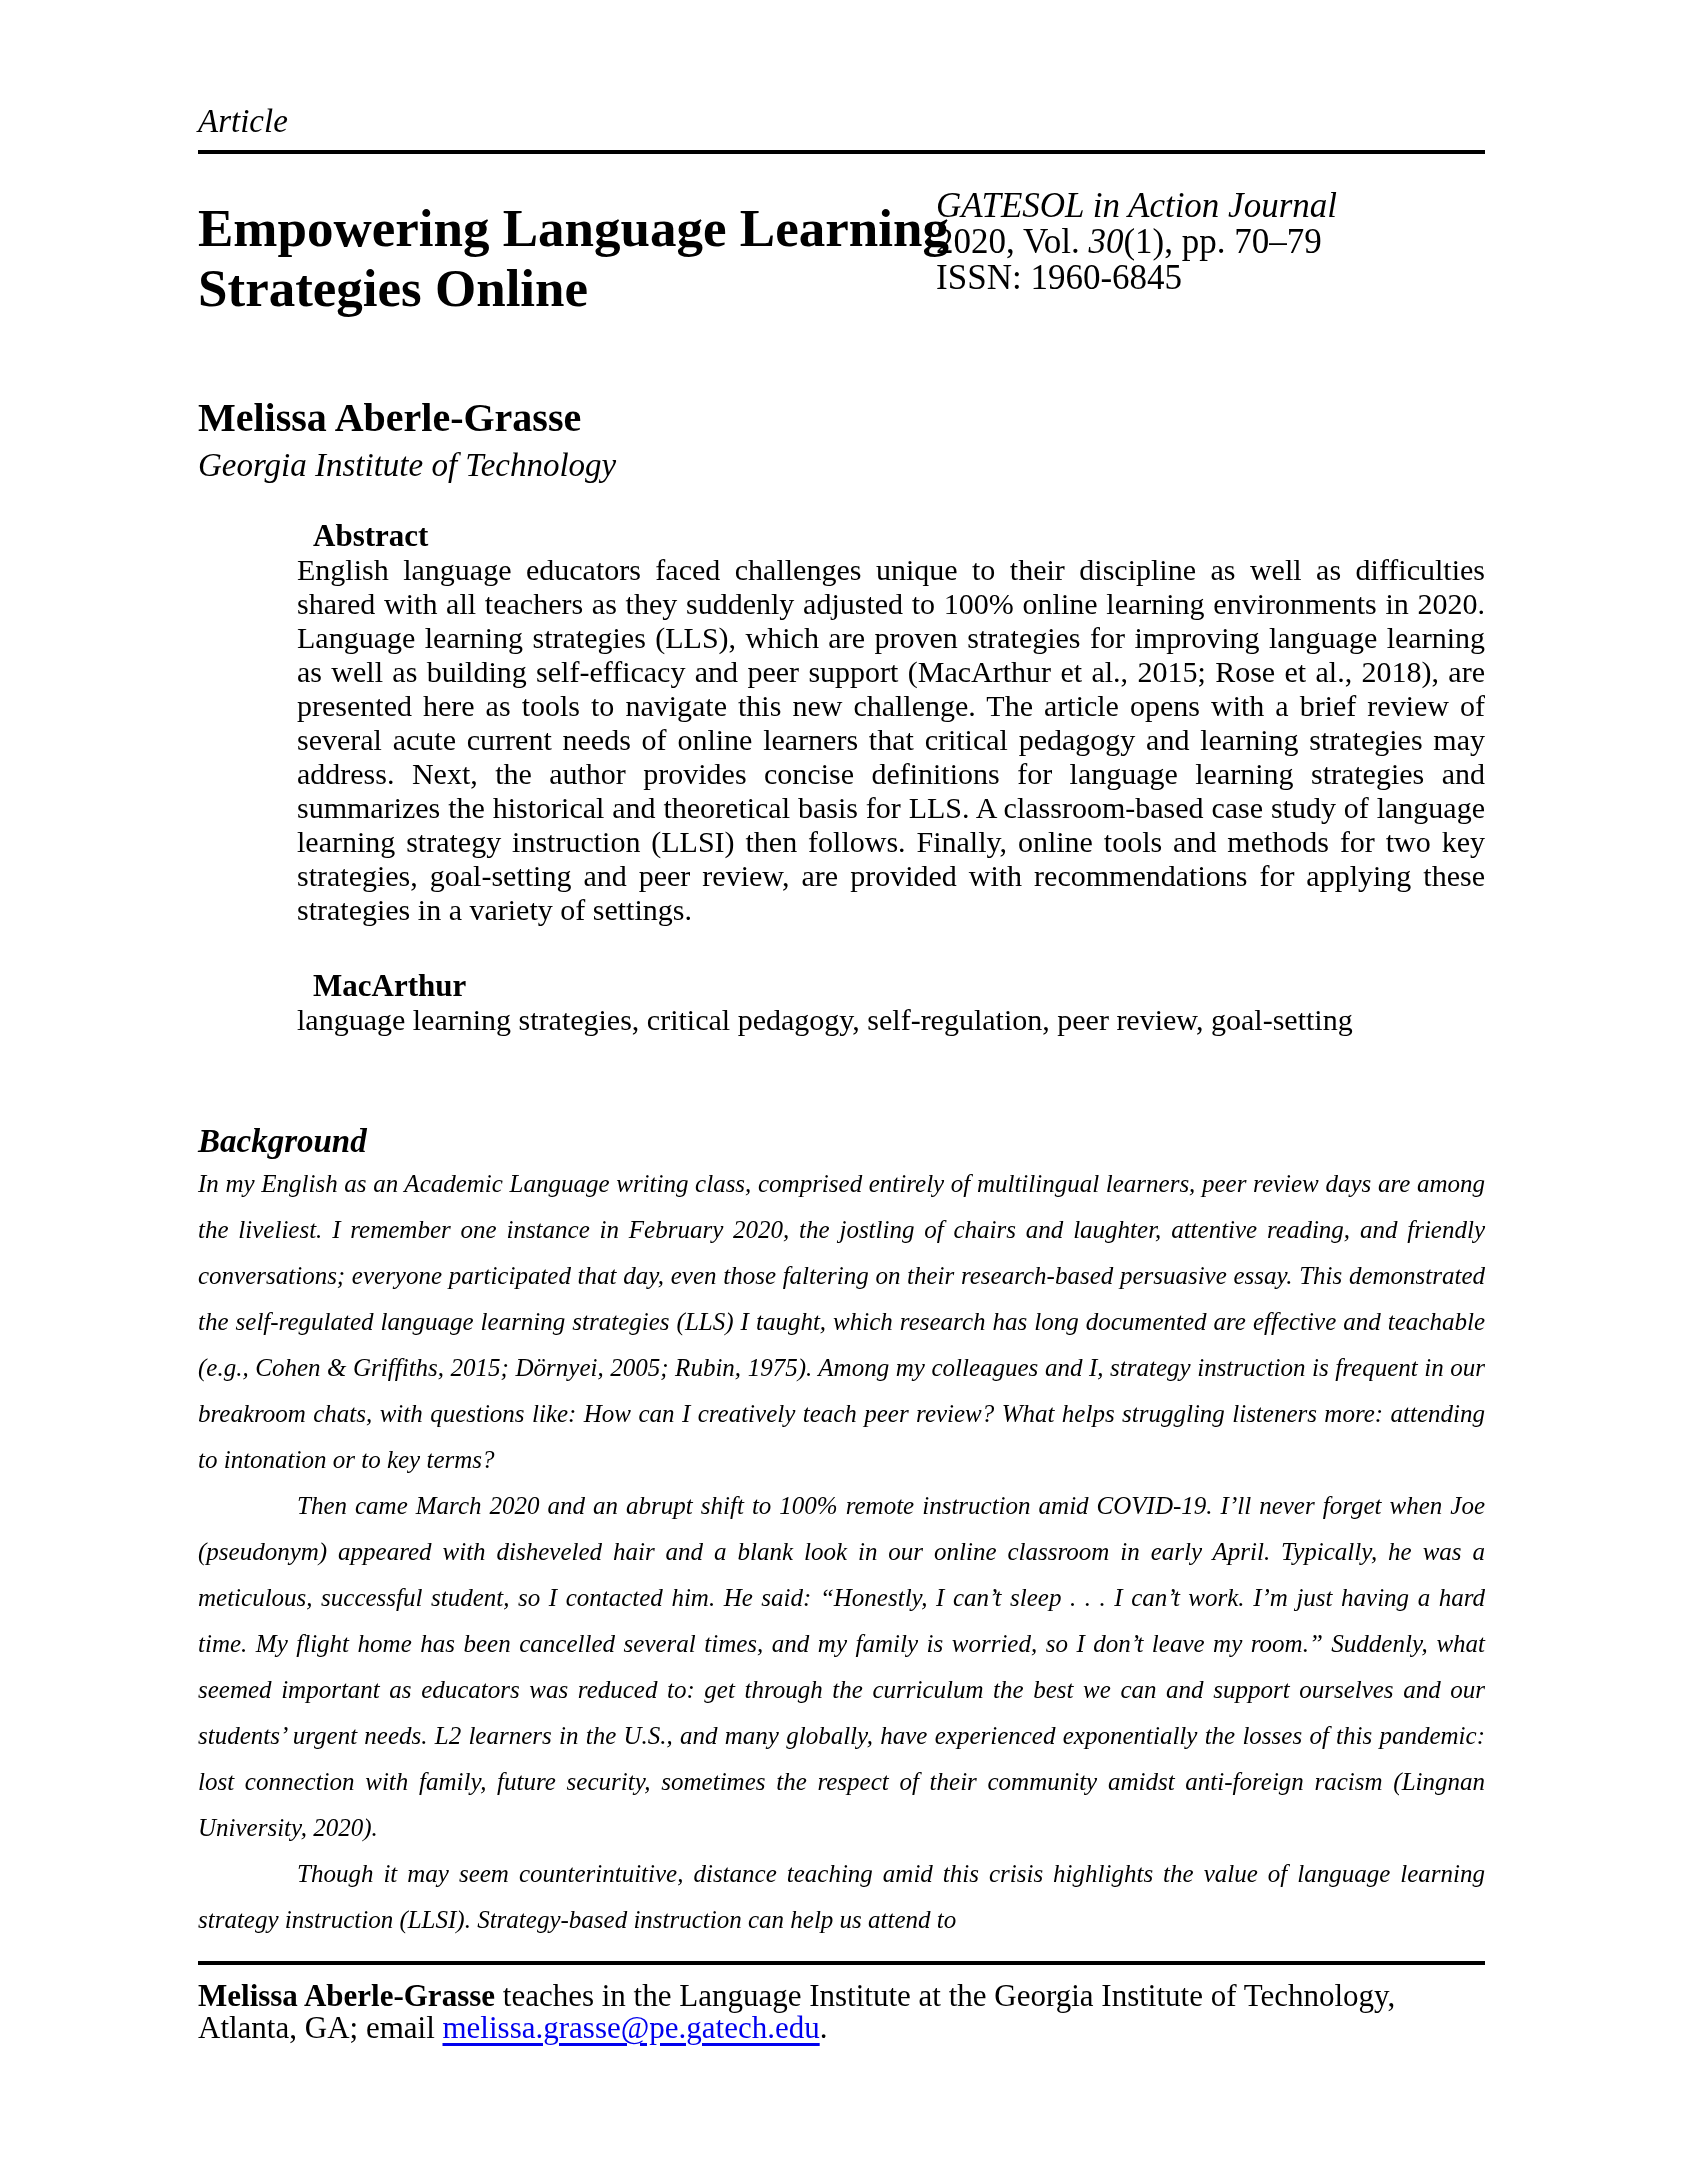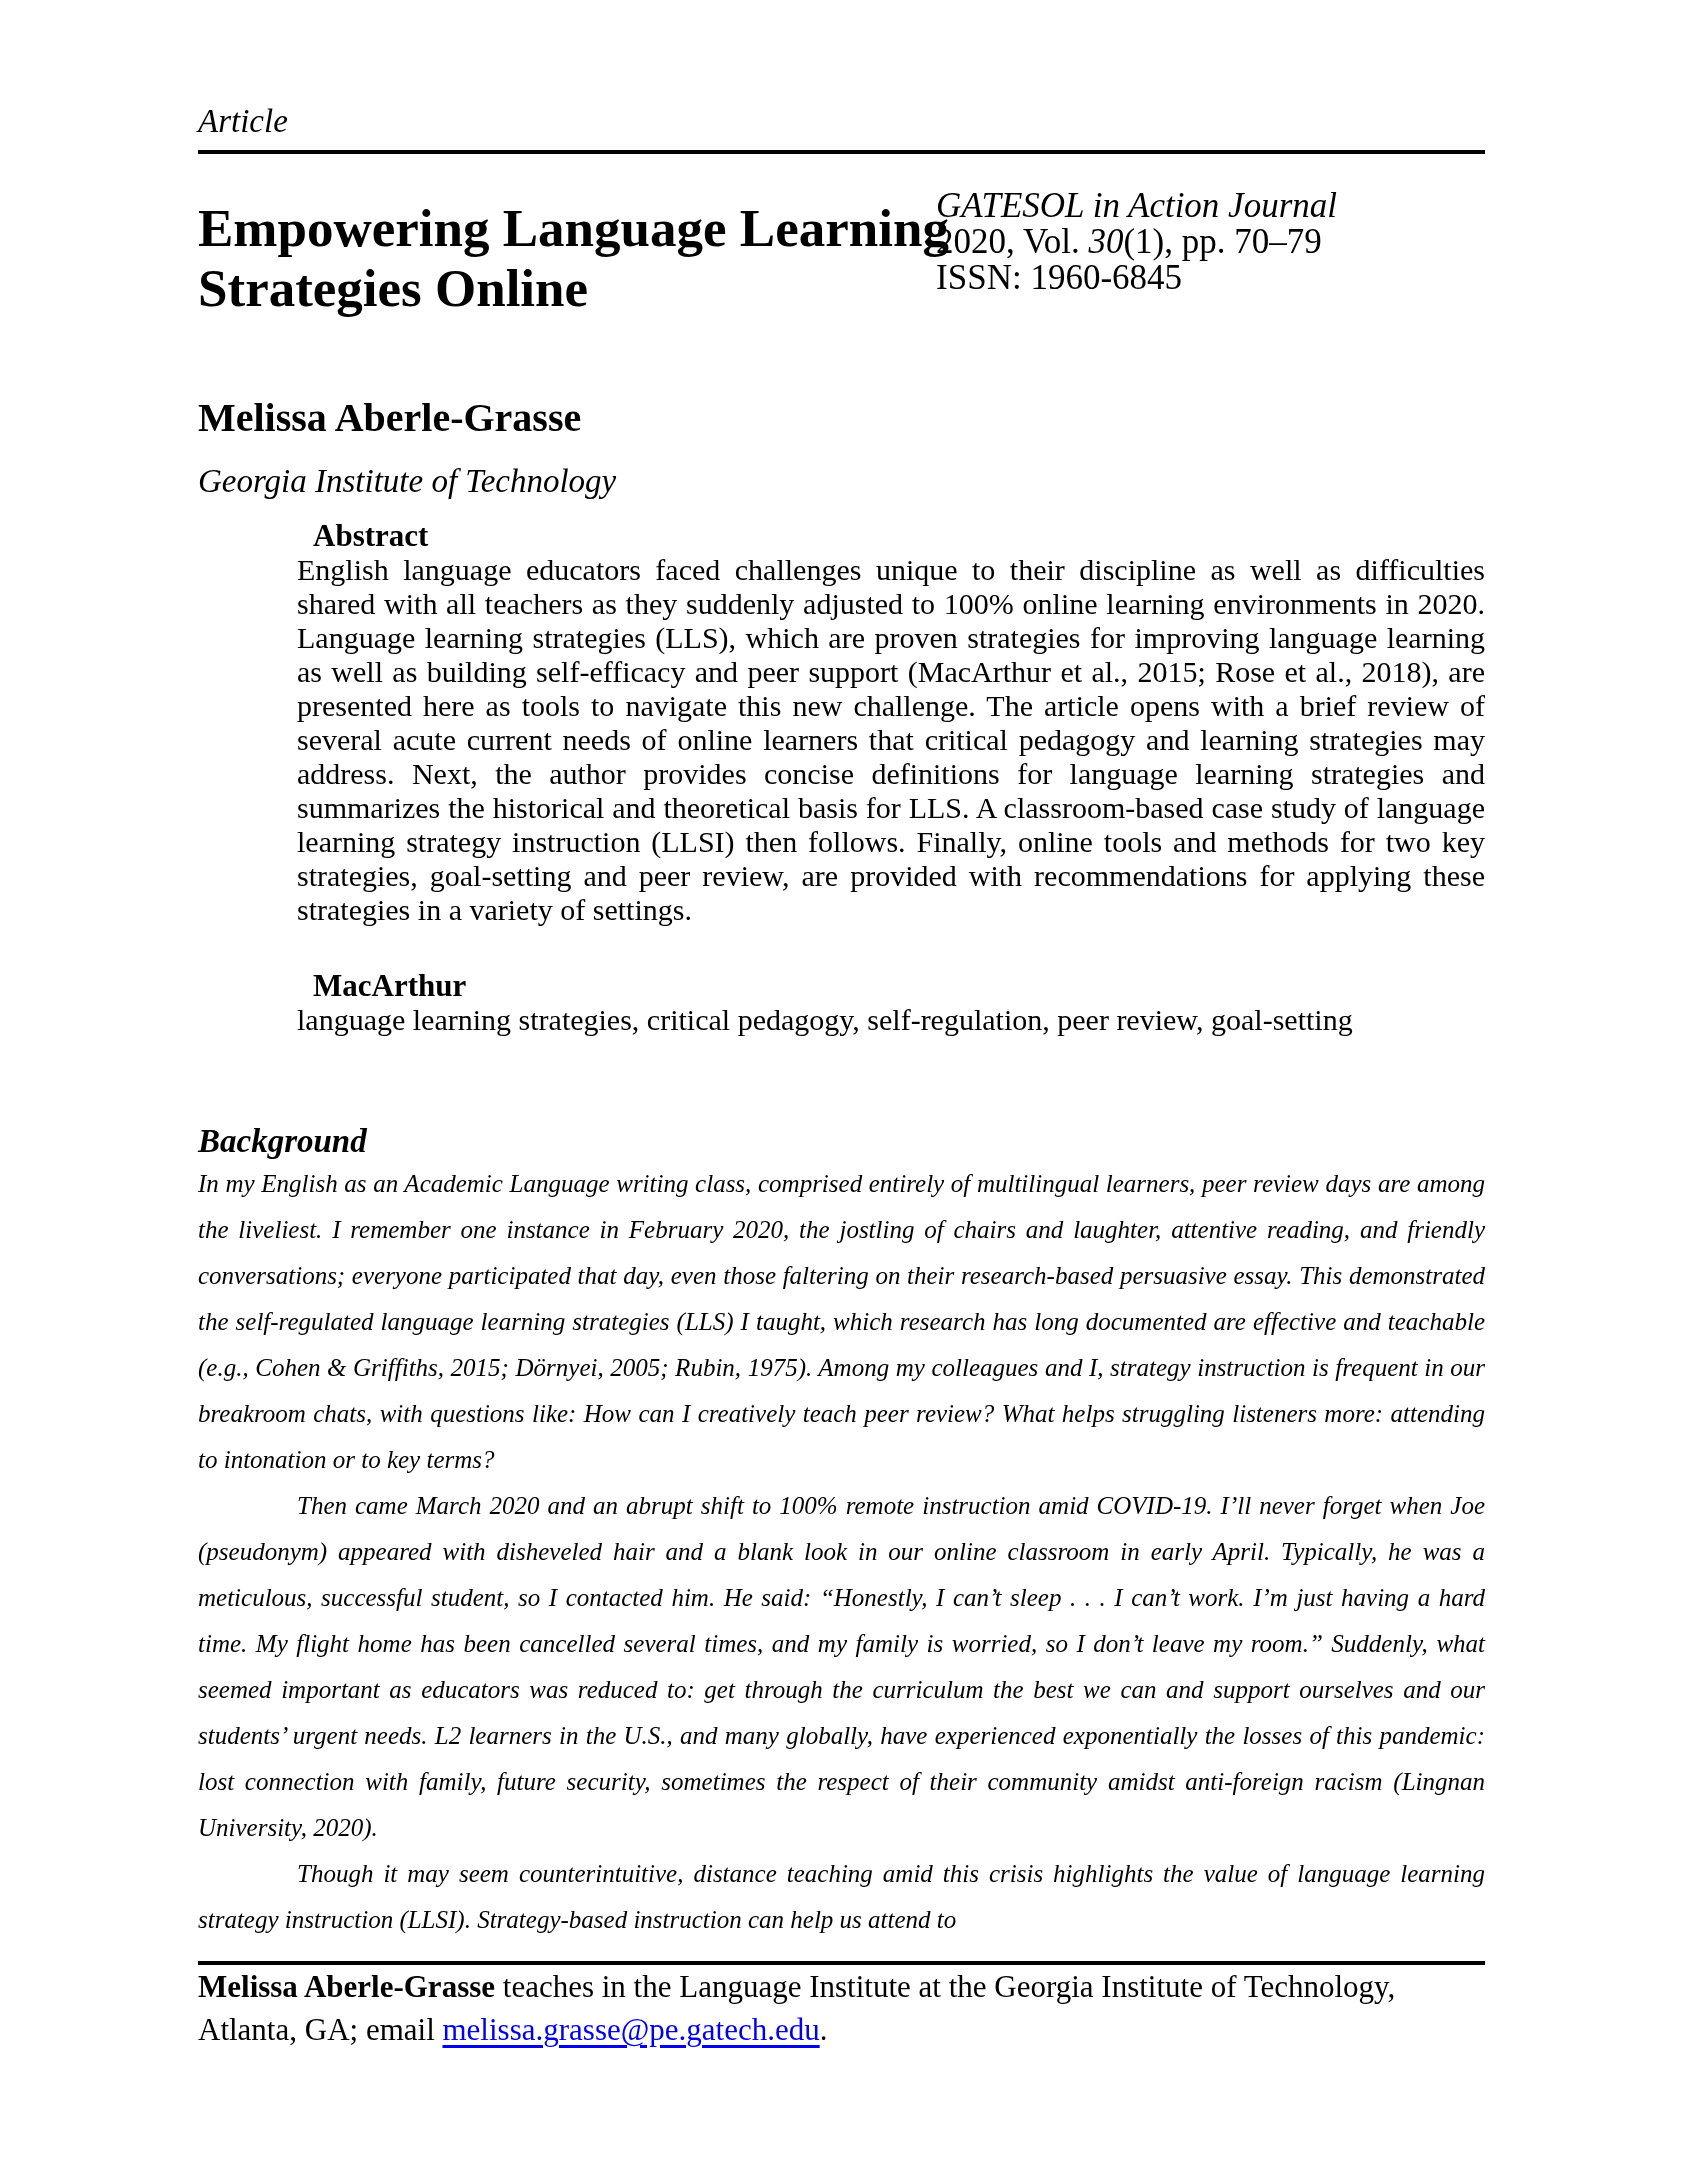--- a/index.html
+++ b/index.html
@@ -50,21 +50,21 @@
   }
   .author-name {
     font-size: 40px;
     font-weight: bold;
     line-height: 48px;
   }
   .affiliation {
     font-size: 33px;
     font-style: italic;
     line-height: 42px;
-    margin-top: 18px;
+    margin-top: 2px;
   }
   .abstract-section {
     position: absolute;
     left: 297px; top: 519px;
     width: 1188px;
   }
   .abstract-heading, .keywords-heading {
     font-size: 31px;
     font-weight: bold;
     line-height: 34px;
@@ -101,22 +101,23 @@
     position: absolute;
     left: 198px; top: 1961px;
     width: 1287px;
     background: #ffffff;
   }
   .footnote-rule {
     width: 1287px; height: 4px;
     background: #000000;
   }
   .footnote-text {
+    margin-top: 15px;
     font-size: 31px;
-    line-height: 43px;
+    line-height: 32px;
     text-align: left;
   }
   .footnote-author { font-weight: bold; }
   .email-link {
     color: #0000EE;
     text-decoration: underline;
     text-decoration-color: #0000EE;
     text-decoration-thickness: 3px;
     text-underline-offset: 5px;
   }

